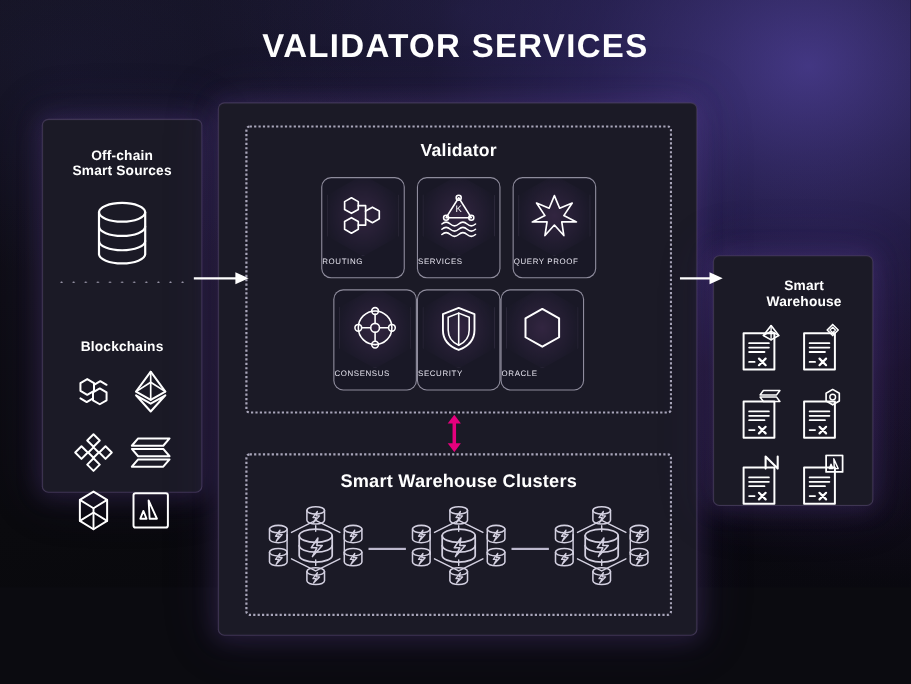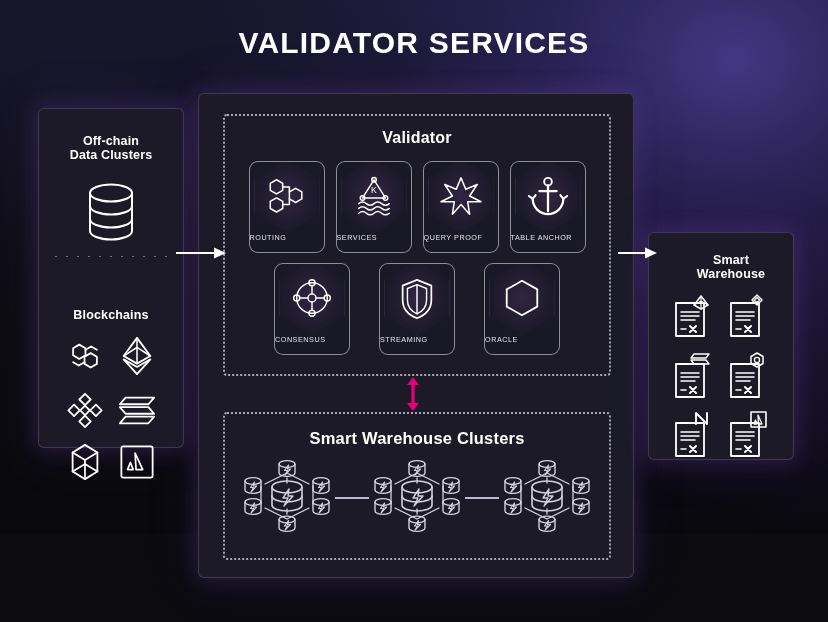--- a/index.html
+++ b/index.html
@@ -69,21 +69,21 @@
   #validator-box { left: 24px; top: 20px; width: 388px; height: 262px; }
   #warehouse-box { left: 24px; top: 318px; width: 388px; height: 148px; }
   .box-title {
     text-align: center; color: #ffffff; font-weight: bold;
   }
   #validator-title { margin-top: 13px; font-size: 16px; letter-spacing: 0.2px; }
   #warehouse-title { margin-top: 15px; font-size: 16.5px; letter-spacing: 0.2px; }
   
   .card-row { display: flex; justify-content: center; }
   #card-row-top { margin-top: 14px; gap: 11px; }
-  #card-row-bottom { margin-top: 10px; gap: 29px; }
+  #card-row-bottom { margin-top: 10px; gap: 0; }
   .svc-card {
     position: relative;
     width: 76px; height: 92px;
     border: 1px solid rgba(222,219,236,0.60);
     border-radius: 9px;
     background: #191826;
     display: flex; flex-direction: column;
     align-items: center; justify-content: flex-start;
     overflow: hidden;
   }
@@ -129,21 +129,21 @@
 <body>
 
 <div id="stage">
 
   <div id="title">VALIDATOR SERVICES</div>
 
   <div class="panel" id="left-panel">
 
     <div class="panel-heading" id="offchain-heading">
       <div>Off-chain</div>
-      <div>Data Clusters</div>
+      <div>Smart Sources</div>
     </div>
 
     <div id="db-cyl">
       <svg width="56" height="64" viewBox="0 0 56 64">
         <ellipse cx="28" cy="13" rx="21" ry="8.5" class="icon-stroke" stroke-width="2"></ellipse>
         <path d="M7 13 V51 a21 8.5 0 0 0 42 0 V13" class="icon-stroke" stroke-width="2"></path>
         <path d="M7 26 a21 8.5 0 0 0 42 0" class="icon-stroke" stroke-width="2"></path>
         <path d="M7 39 a21 8.5 0 0 0 42 0" class="icon-stroke" stroke-width="2"></path>
       </svg>
     </div>
@@ -247,33 +247,20 @@
 
         <div class="svc-card">
           <span class="svc-icon">
             <svg width="46" height="42" viewBox="0 0 48 44">
               <path d="M24 3 L29 15 L41 10 L33 22 L45 28 L31 28 L33 41 L24 31 L15 41 L17 28 L3 28 L15 22 L7 10 L19 15 Z" class="icon-stroke" stroke-width="1.6"></path>
             </svg>
           </span>
           <span class="svc-label">QUERY PROOF</span>
         </div>
 
-        <div class="svc-card">
-          <span class="svc-icon">
-            <svg width="46" height="42" viewBox="0 0 48 44">
-              <circle cx="24" cy="7" r="4" class="icon-stroke" stroke-width="2"></circle>
-              <path d="M24 11 V38" class="icon-stroke" stroke-width="2.4"></path>
-              <path d="M15 17 H33" class="icon-stroke" stroke-width="2.4"></path>
-              <path d="M8 25 a16 16 0 0 0 32 0" class="icon-stroke" stroke-width="2.4"></path>
-              <path d="M8 25 L4 22 M8 25 L11 21" class="icon-stroke" stroke-width="2.2"></path>
-              <path d="M40 25 L44 22 M40 25 L37 21" class="icon-stroke" stroke-width="2.2"></path>
-            </svg>
-          </span>
-          <span class="svc-label">TABLE ANCHOR</span>
-        </div>
       </div>
 
       <div class="card-row" id="card-row-bottom">
 
         <div class="svc-card">
           <span class="svc-icon">
             <svg width="44" height="42" viewBox="0 0 46 44">
               <circle cx="23" cy="22" r="16" class="icon-stroke" stroke-width="1.5"></circle>
               <circle cx="23" cy="22" r="4.2" class="icon-stroke" stroke-width="1.5"></circle>
               <circle cx="23" cy="6" r="3.2" class="icon-stroke" stroke-width="1.5"></circle>
@@ -287,21 +274,21 @@
         </div>
 
         <div class="svc-card">
           <span class="svc-icon">
             <svg width="38" height="44" viewBox="0 0 38 46">
               <path d="M19 3 L34 9 V24 C34 34 27 40 19 43 C11 40 4 34 4 24 V9 Z" class="icon-stroke" stroke-width="1.8"></path>
               <path d="M19 8 L29 12 V24 C29 31.5 24.5 36 19 38.5 C13.5 36 9 31.5 9 24 V12 Z" class="icon-stroke" stroke-width="1.5"></path>
               <path d="M19 8 V38.5" class="icon-stroke" stroke-width="1.5"></path>
             </svg>
           </span>
-          <span class="svc-label">STREAMING</span>
+          <span class="svc-label">SECURITY</span>
         </div>
 
         <div class="svc-card">
           <span class="svc-icon">
             <svg width="44" height="42" viewBox="0 0 46 44">
               <path d="M23 4 L39 13 V31 L23 40 L7 31 V13 Z" class="icon-stroke" stroke-width="1.9"></path>
             </svg>
           </span>
           <span class="svc-label">ORACLE</span>
         </div>

